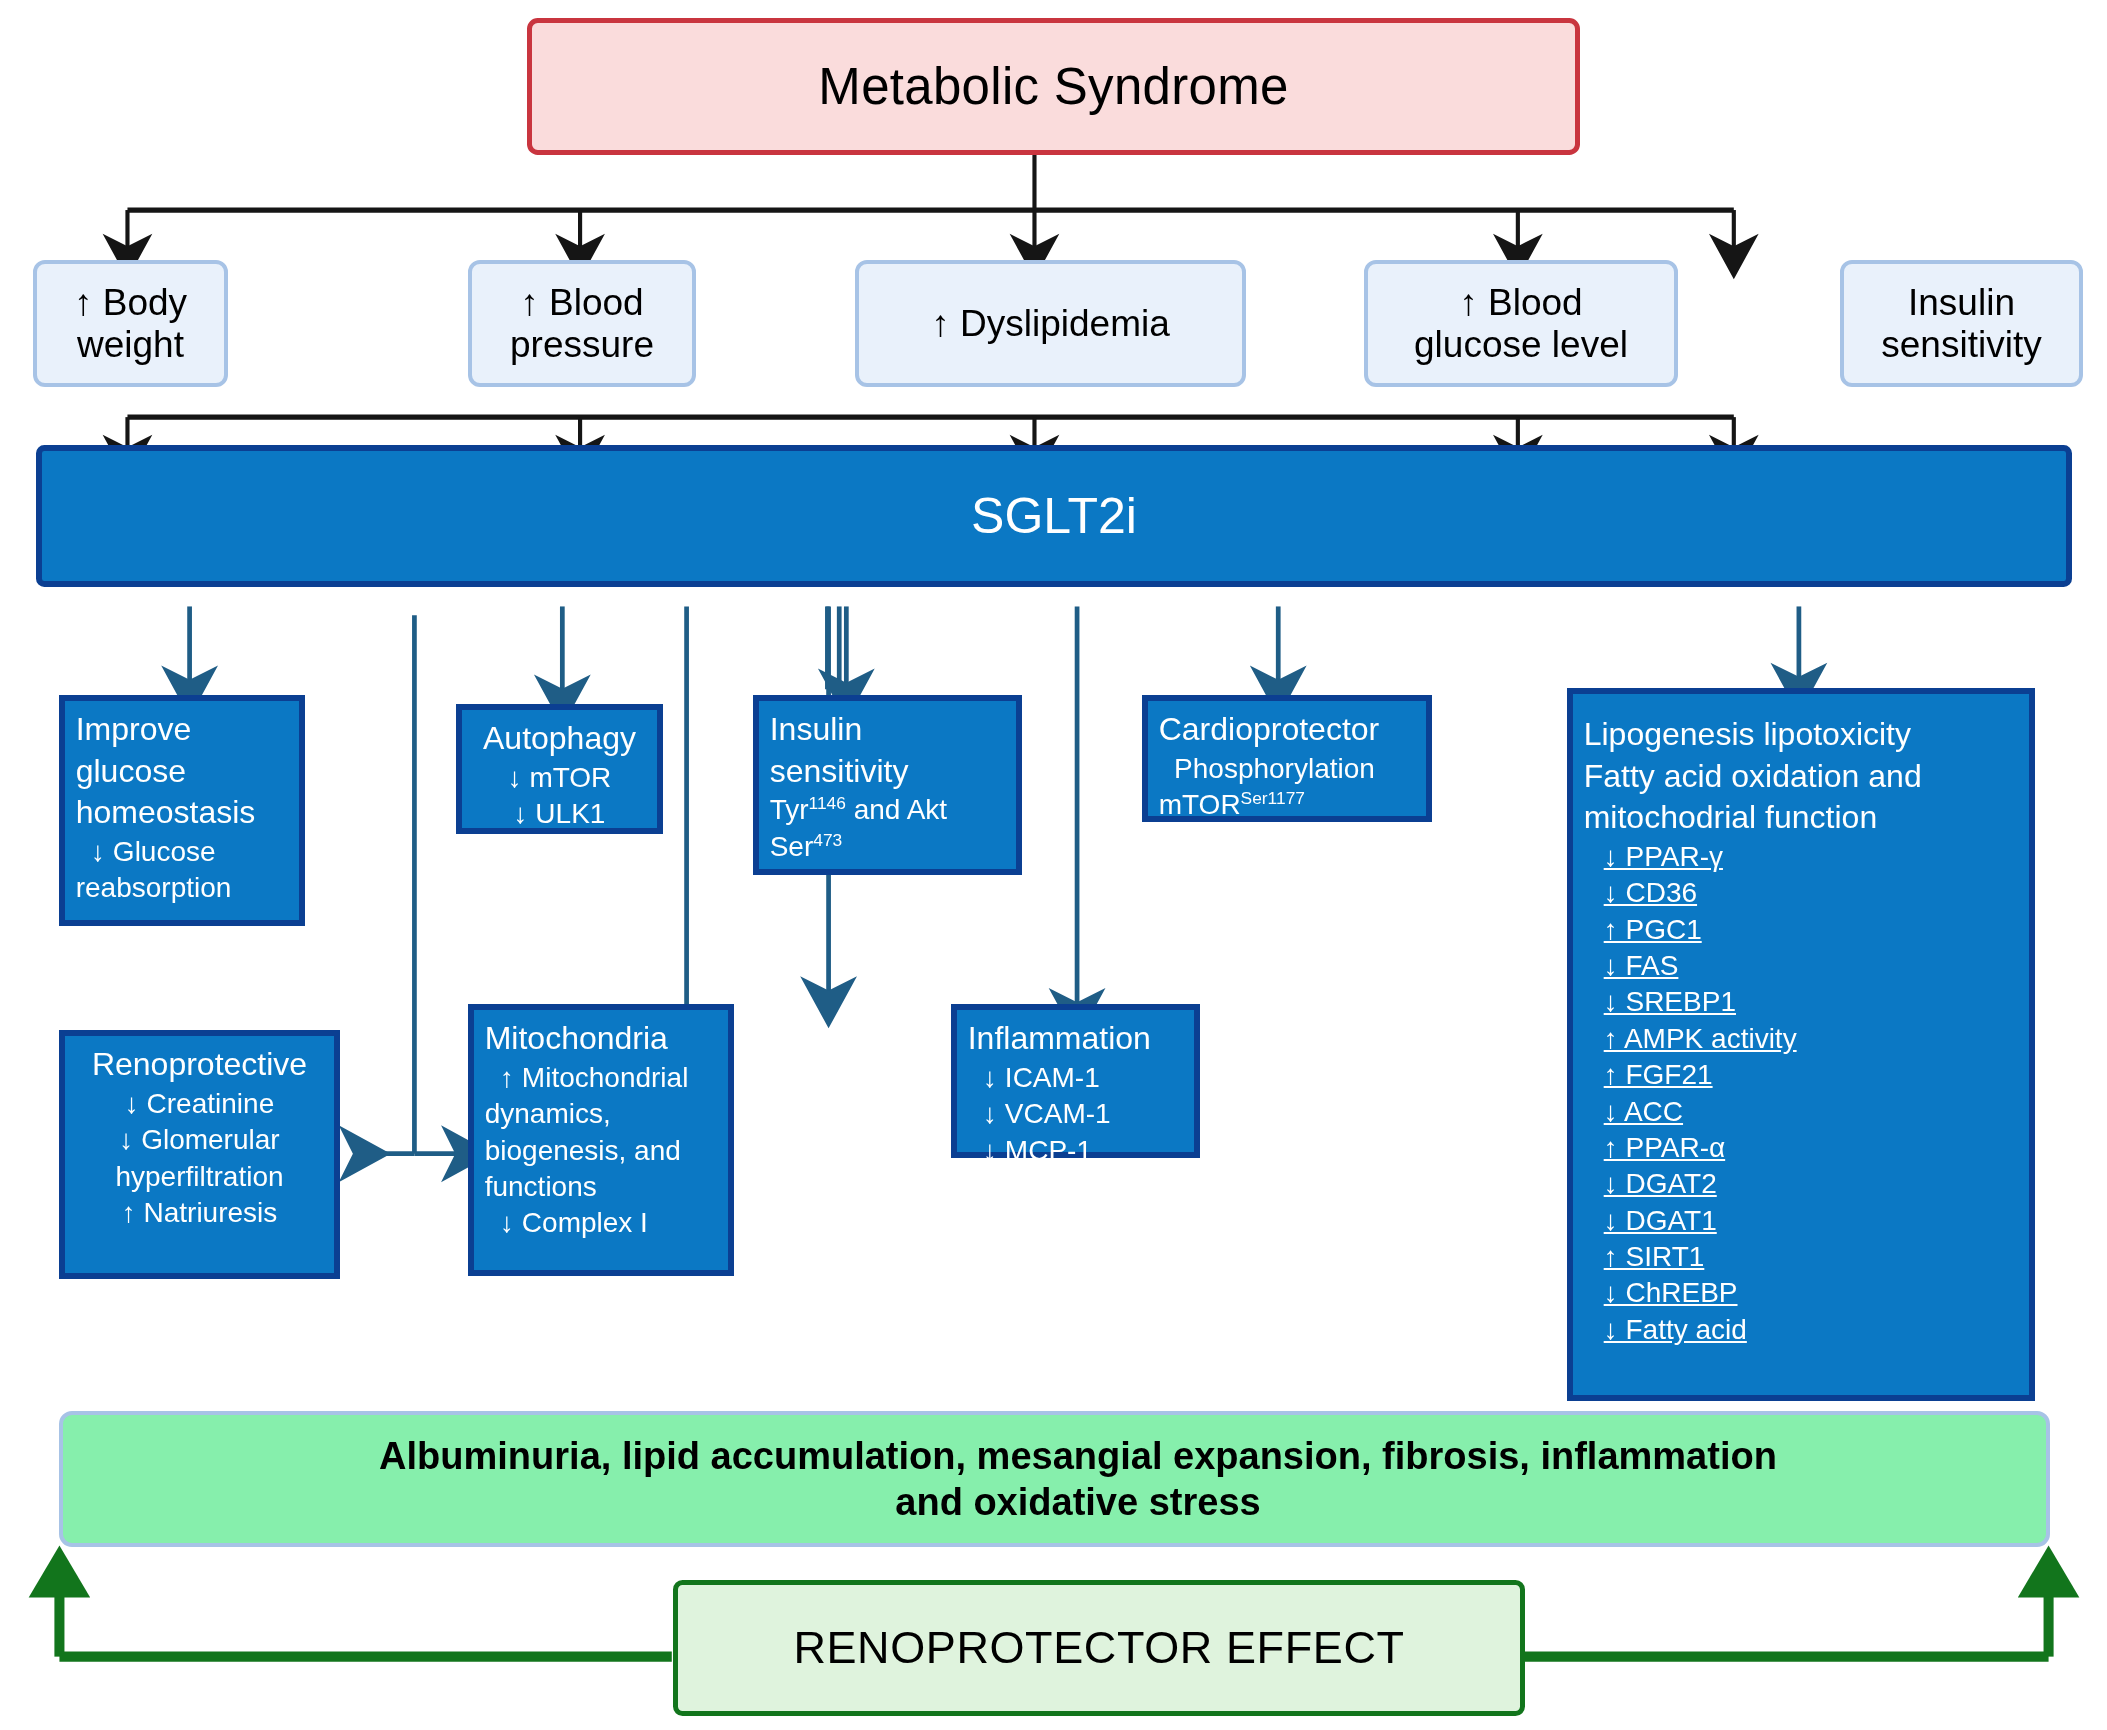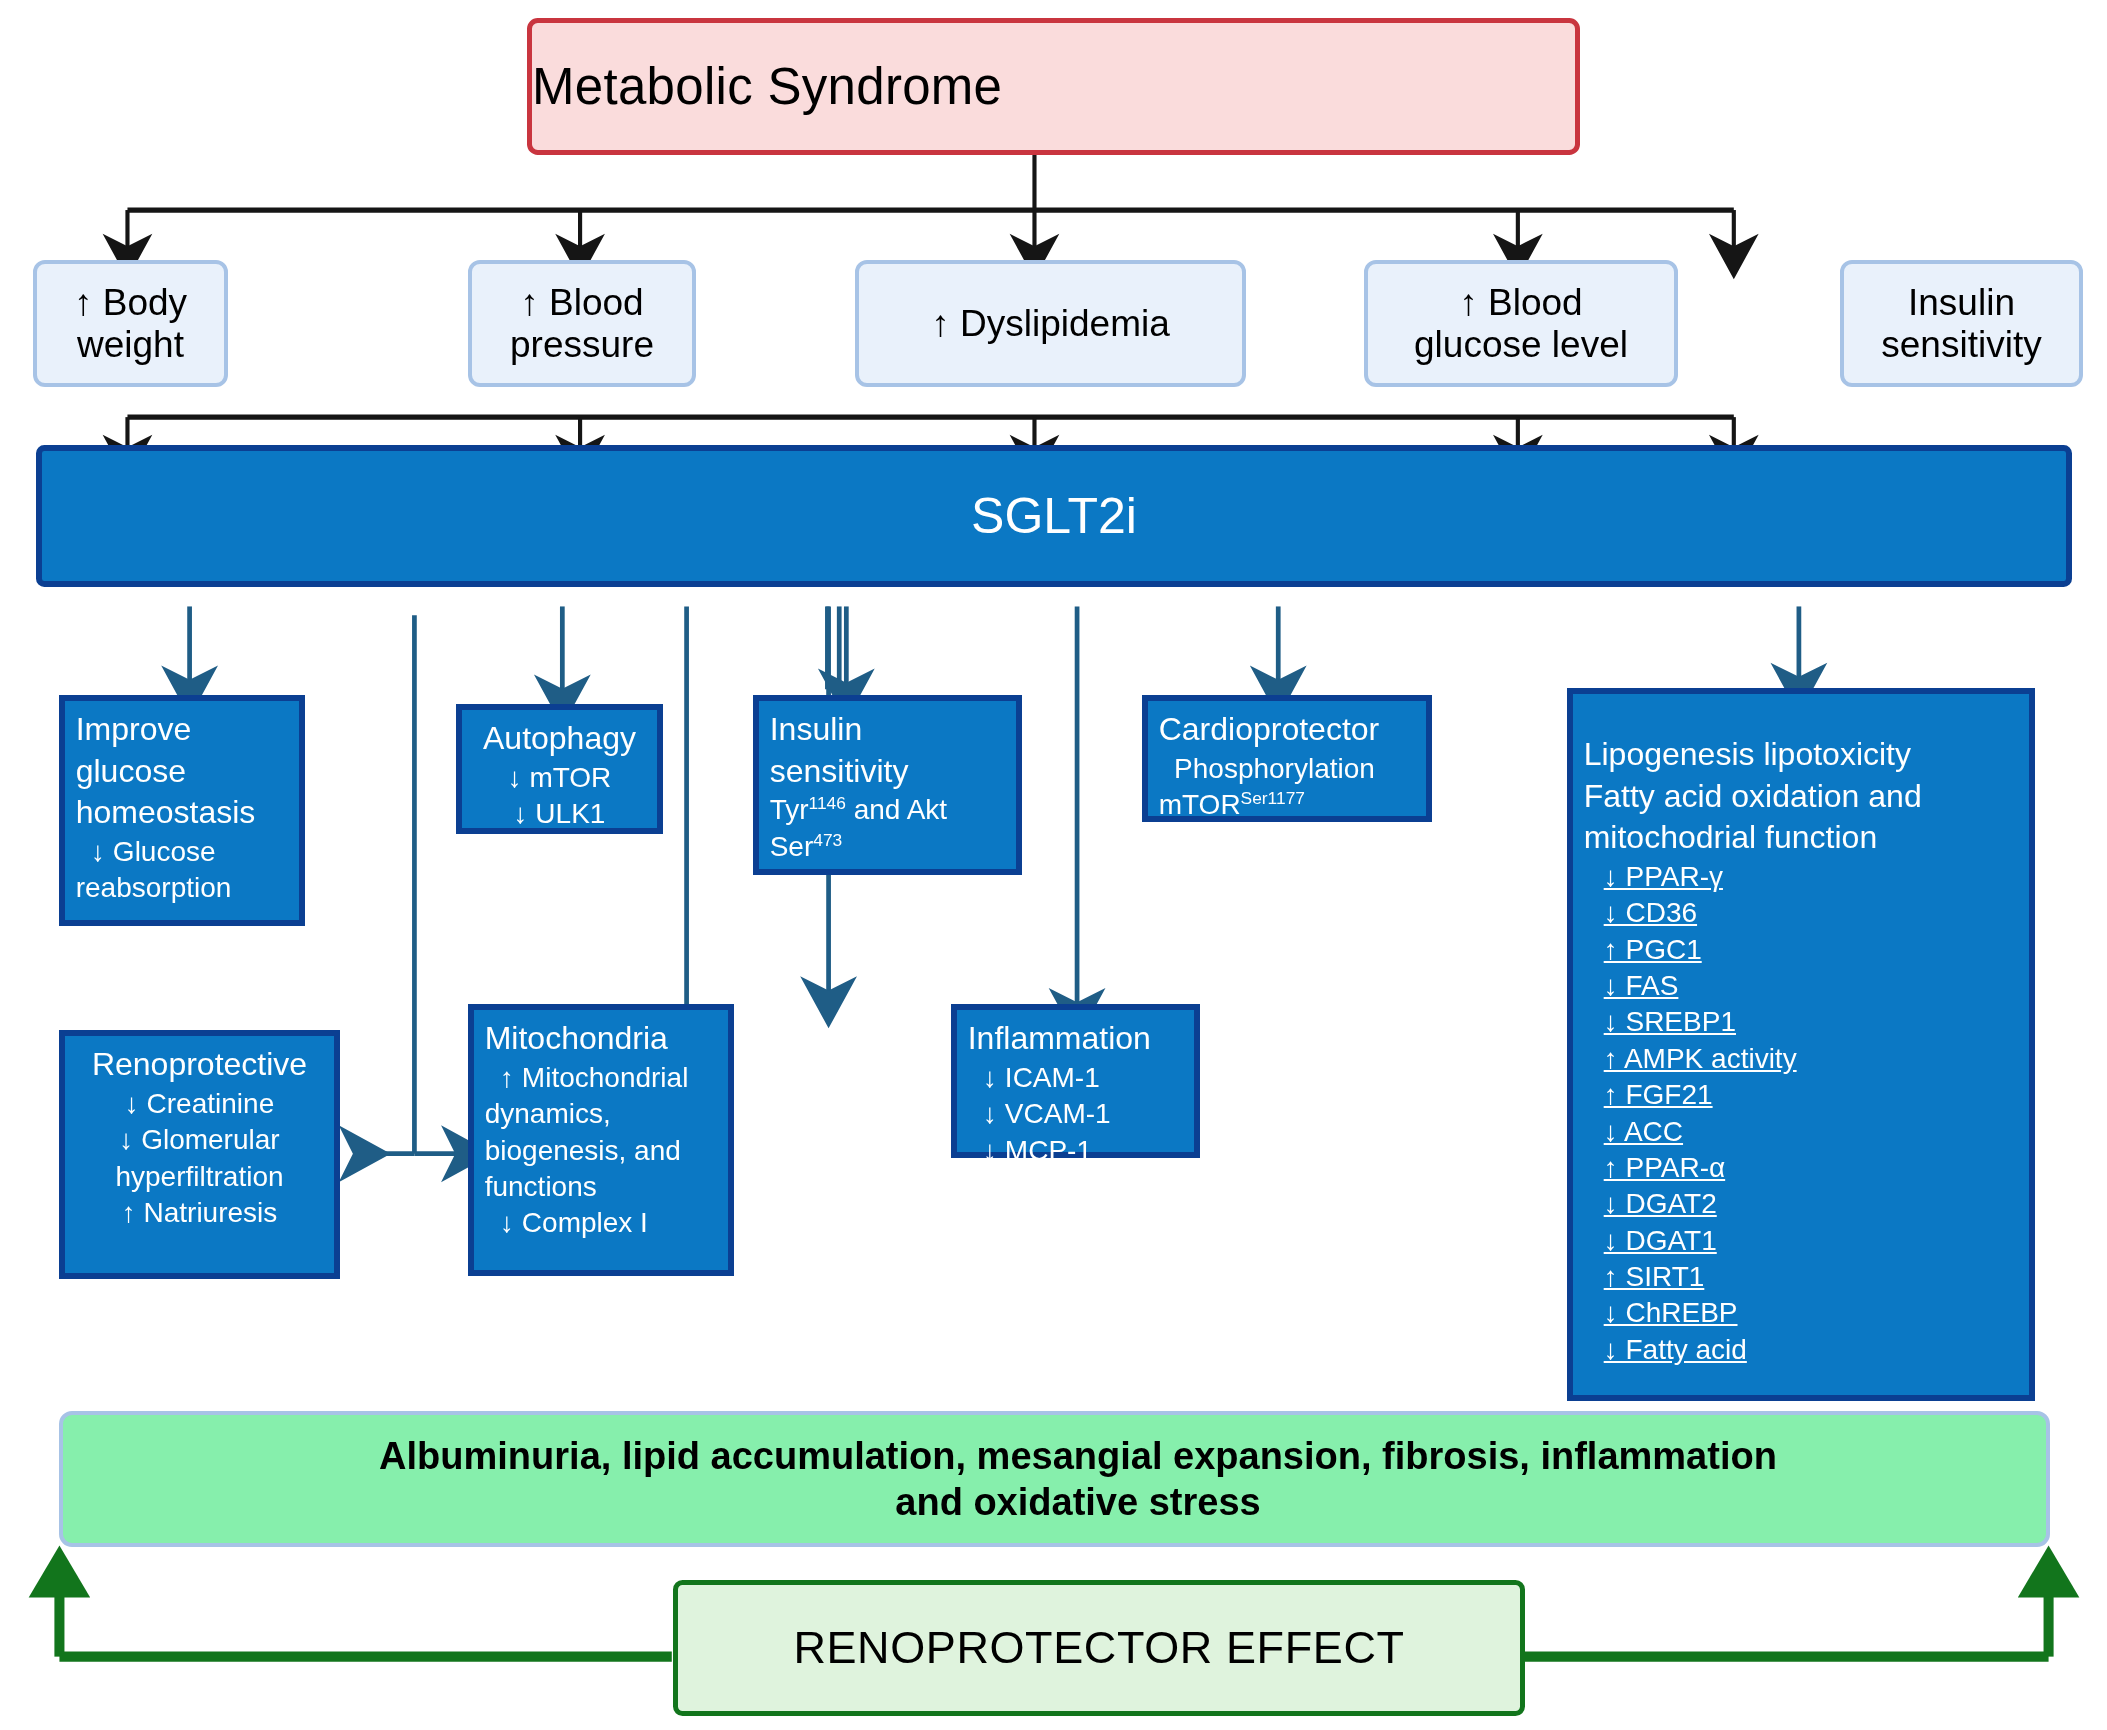--- a/index.html
+++ b/index.html
@@ -15,21 +15,21 @@
   
   #wires { position: absolute; left: 0; top: 0; width: 2108px; height: 1730px; z-index: 1; }
 
   .node { position: absolute; z-index: 3; }
 
   
   .pink-box {
     background: #fadcdc;
     border: 5.3px solid #c9353f;
     border-radius: 10.7px;
-    display: flex; align-items: center; justify-content: flex-start;
+    display: flex; align-items: center; justify-content: center;
     color: #000;
   }
   .pink-box .txt { font-size: 51px; letter-spacing: 0.3px; }
 
   
   .lblue-box {
     background: #e9f1fb;
     border: 4.1px solid #a7c3e6;
     border-radius: 12px;
     display: flex; align-items: center; justify-content: center;
@@ -219,21 +219,21 @@
   </div>
 
   <div class="node dblue-box" style="left:1142px; top:695px; width:290px; height:127px;">
     <span class="hdr">Cardioprotector</span>
     <span class="sub indent">Phosphorylation</span>
     <span class="sub">
       <span>mTOR</span><sup>Ser1177</sup>
     </span>
   </div>
 
-  <div class="node dblue-box" style="left:1567px; top:688px; width:468px; height:713px; padding-top:40px;">
+  <div class="node dblue-box" style="left:1567px; top:688px; width:468px; height:713px; padding-top:20px;">
     <span class="hdr">Lipogenesis  lipotoxicity</span>
     <span class="hdr">Fatty acid oxidation and</span>
     <span class="hdr">mitochodrial function</span>
     <span class="lst">↓ PPAR-γ</span>
     <span class="lst">↓ CD36</span>
     <span class="lst">↑ PGC1</span>
     <span class="lst">↓ FAS</span>
     <span class="lst">↓ SREBP1</span>
     <span class="lst">↑ AMPK activity</span>
     <span class="lst">↑ FGF21</span>

